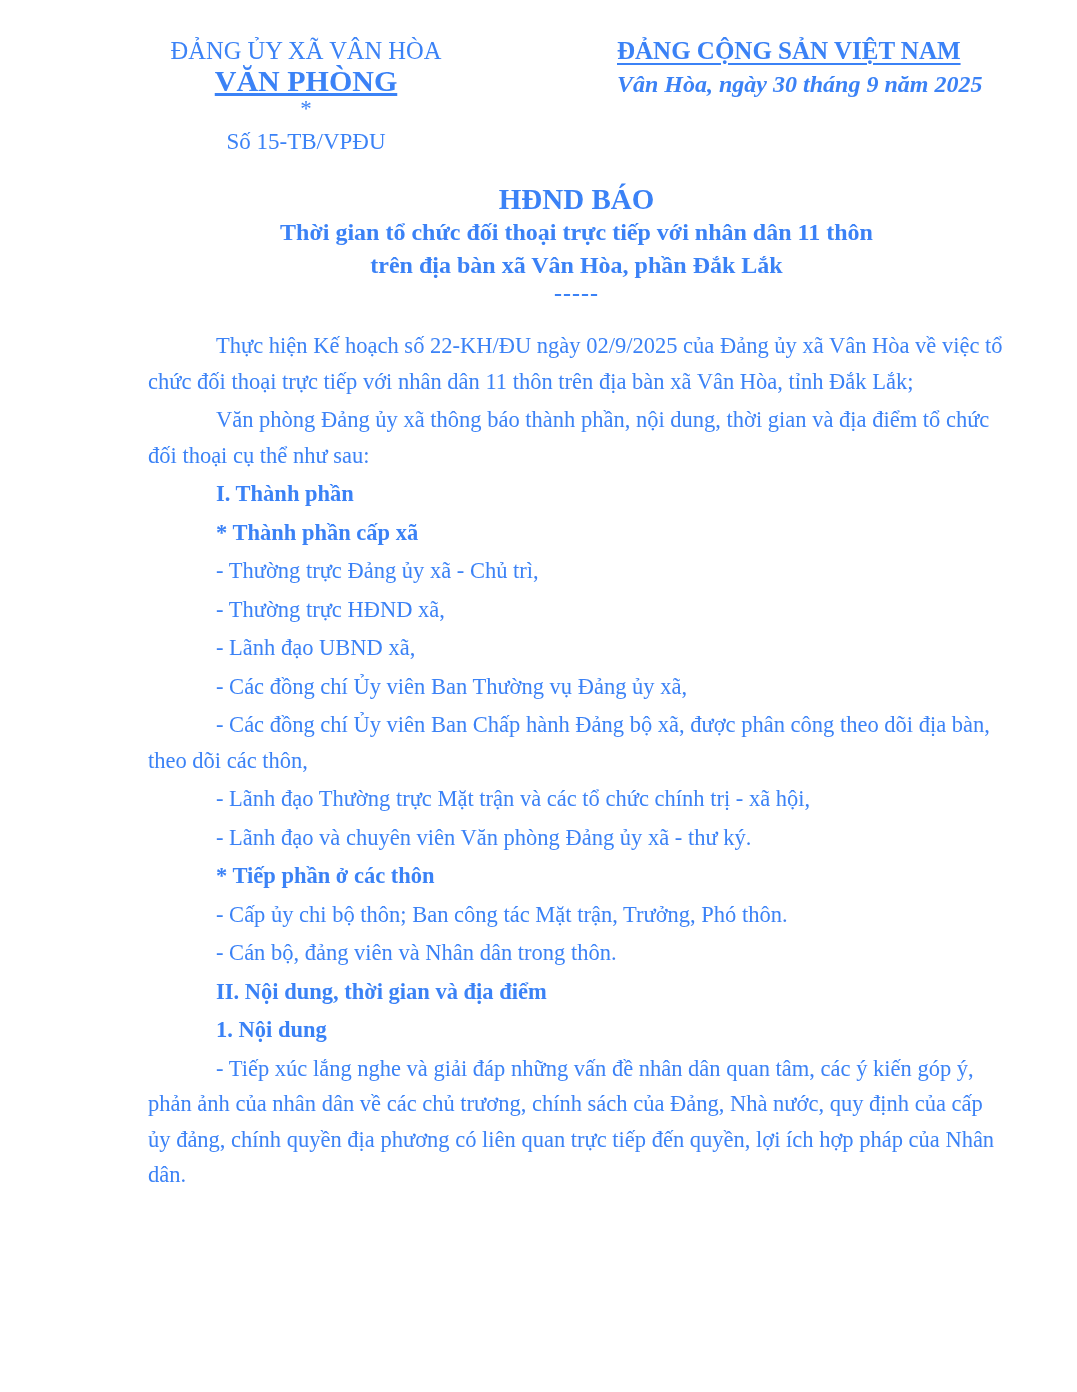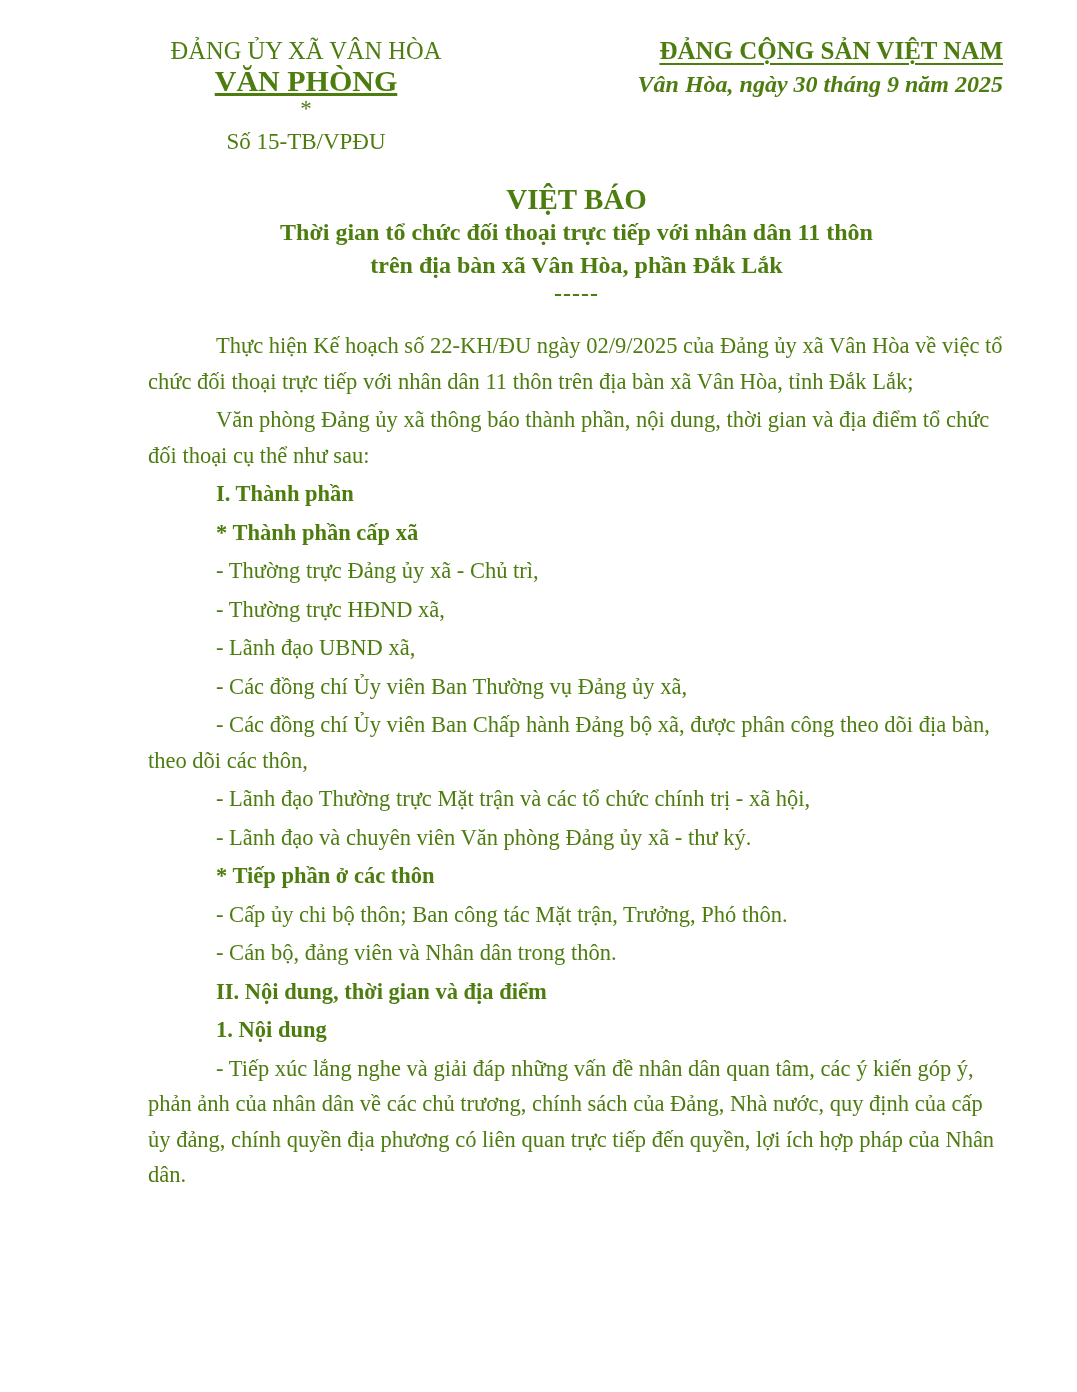--- a/index.html
+++ b/index.html
@@ -1,21 +1,21 @@
 <!DOCTYPE html>
 <html><head>
 <meta charset="utf-8">
 <style>
   html,body{margin:0;padding:0;background:#ffffff;}
   .page{
     position:relative;
     width:1077px;
     height:1337px;
     background:#ffffff;
-    color:#4d7c0f;
+    color:#3b82f6;
     font-family:"Liberation Serif","DejaVu Serif",serif;
     overflow:hidden;
     box-sizing:border-box;
   }
   
   .header{
     display:flex;
     justify-content:space-between;
     align-items:flex-start;
     padding:36px 74px 0 150px;
@@ -23,21 +23,21 @@
   .header-left{
     width:312px;
     text-align:center;
   }
   .org-parent{font-size:24.5px; line-height:30px; white-space:nowrap;}
   .org-unit{font-size:30px; font-weight:bold; line-height:30px;text-decoration:underline;}
   .star{font-size:23px; line-height:26px;}
   .doc-number{font-size:23px; line-height:28px; margin-top:6px;}
   .header-right{
     width:386px;
-    text-align:right;
+    text-align:left;
   }
   .national{
     font-size:25px; font-weight:bold; line-height:30px;
     text-decoration:underline;
     text-underline-offset:4px;
     text-decoration-thickness:2px;
     white-space:nowrap;
   }
   .place-date{
     font-size:24px; font-weight:bold; font-style:italic;
@@ -76,21 +76,21 @@
       <div class="star">*</div>
       <div class="doc-number">Số 15-TB/VPĐU</div>
     </div>
     <div class="header-right">
       <div class="national">ĐẢNG CỘNG SẢN VIỆT NAM</div>
       <div class="place-date">Vân Hòa, ngày 30 tháng 9 năm 2025</div>
     </div>
   </div>
 
   <div class="title-block">
-    <div class="doc-type">VIỆT BÁO</div>
+    <div class="doc-type">HĐND BÁO</div>
     <div class="subject">Thời gian tổ chức đối thoại trực tiếp với nhân dân 11 thôn</div>
     <div class="subject">trên địa bàn xã Vân Hòa, phần Đắk Lắk</div>
     <div class="divider">-----</div>
   </div>
 
   <div class="doc-body" id="doc-body">
       <p class="blk para">Thực hiện Kế hoạch số 22-KH/ĐU ngày 02/9/2025 của Đảng ủy xã Vân Hòa về việc tổ chức đối thoại trực tiếp với nhân dân 11 thôn trên địa bàn xã Vân Hòa, tỉnh Đắk Lắk;</p>
       <p class="blk para">Văn phòng Đảng ủy xã thông báo thành phần, nội dung, thời gian và địa điểm tổ chức đối thoại cụ thể như sau:</p>
       <p class="blk heading">I. Thành phần</p>
       <p class="blk heading">* Thành phần cấp xã</p>

